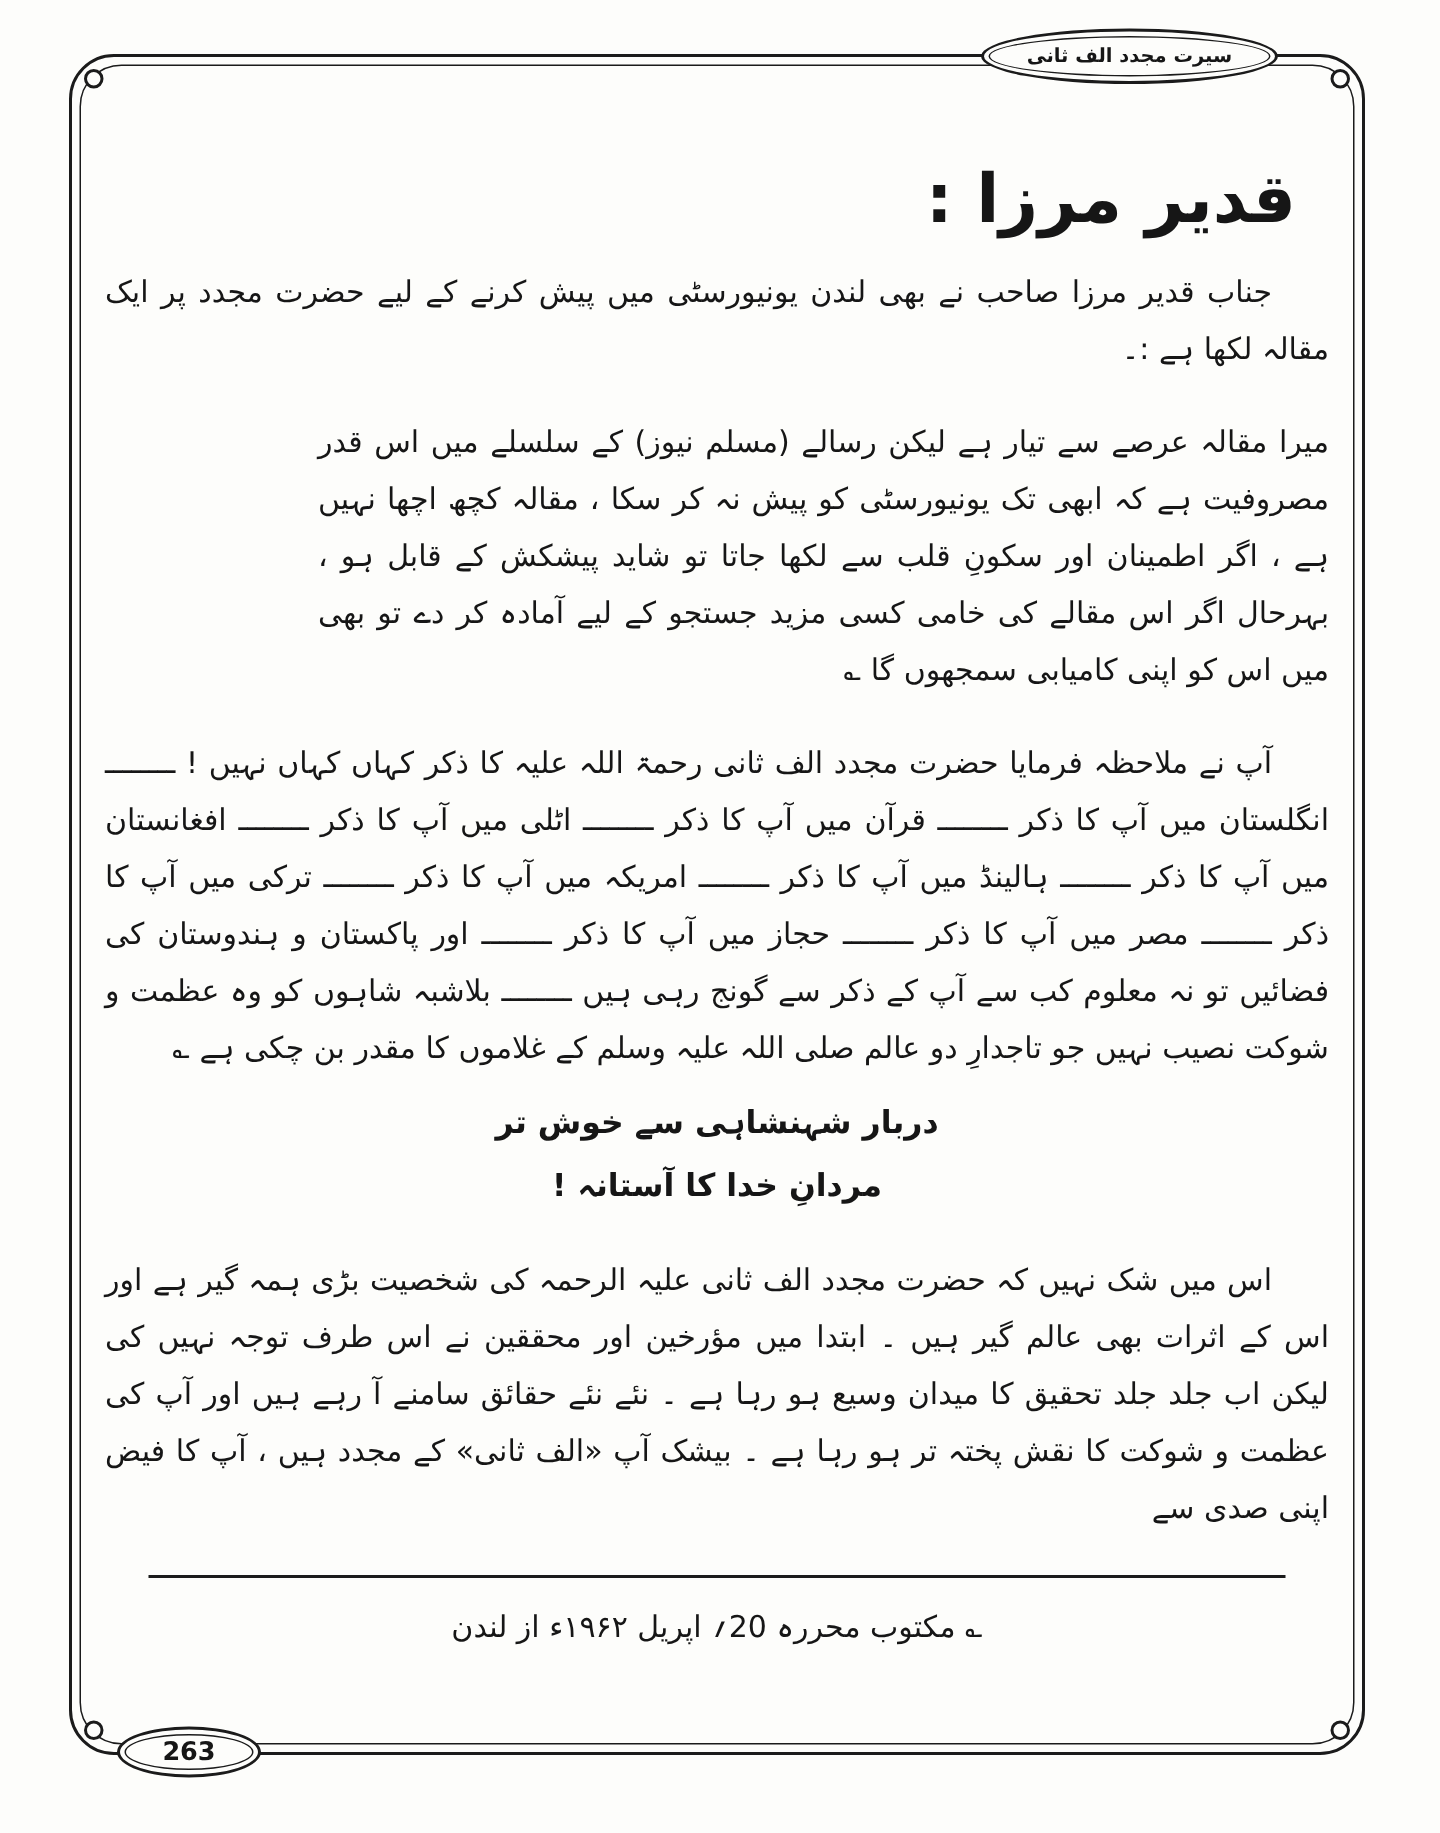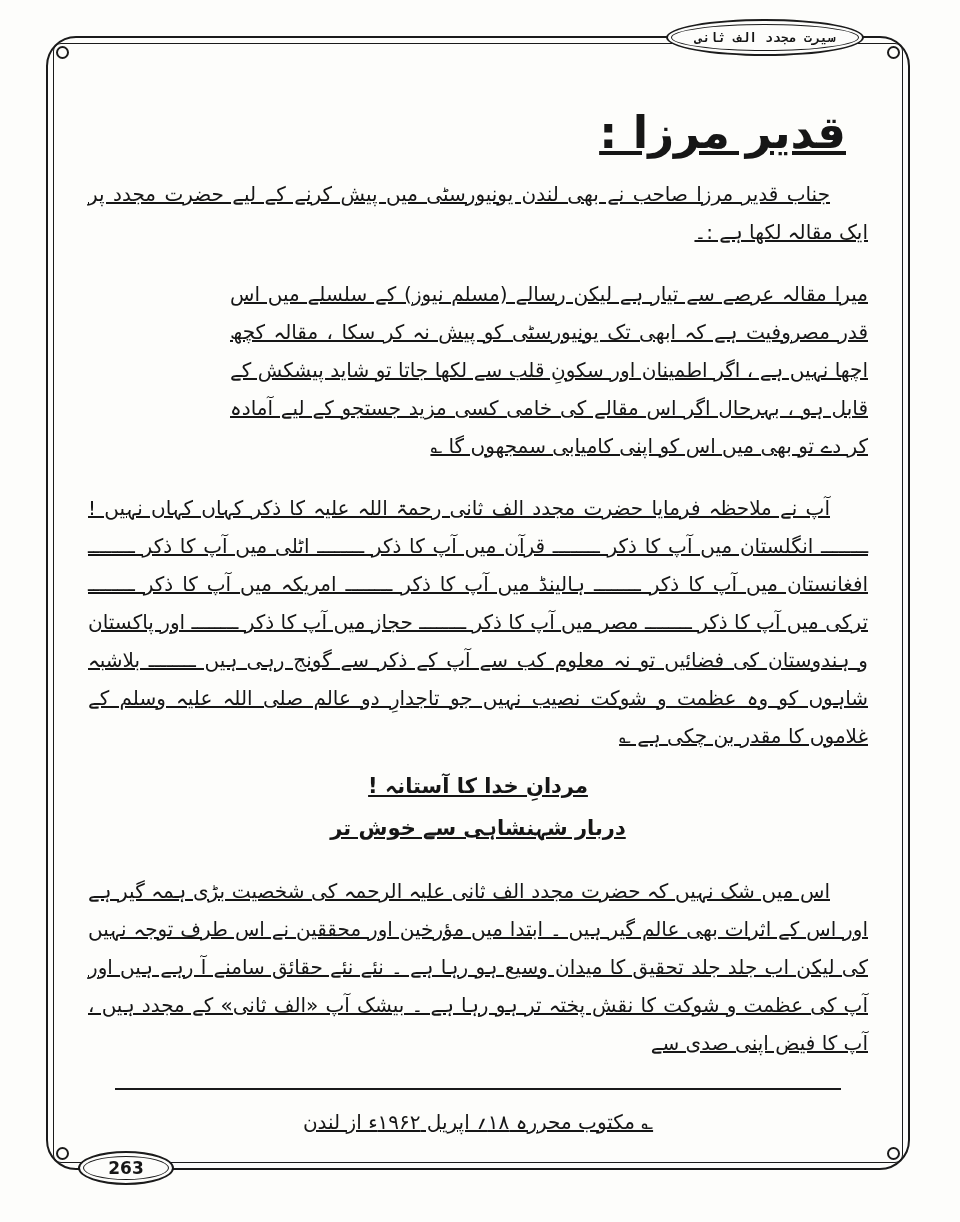--- a/index.html
+++ b/index.html
@@ -18,23 +18,22 @@
   
   .frame {
     position:absolute;
     left:46px; right:50px; top:36px; bottom:52px;
     border:2.5px solid #1b1b1b;
     border-radius:30px;
   }
   .frame-inner {
     position:absolute; inset:5px;
     border:1.5px solid #1b1b1b;
-    border-radius:8px;
-    padding:0 34px;
-    text-decoration:underline;
+    border-radius:28px;
+    padding:0 16px;
   }
   .corner {
     position:absolute; width:13px; height:13px;
     border:2px solid #1b1b1b; border-radius:50%;
     background:#fdfdfb;
   }
   .corner.tl { left:2px;  top:2px; }
   .corner.tr { right:2px; top:2px; }
   .corner.bl { left:2px;  bottom:2px; }
   .corner.br { right:2px; bottom:2px; }
@@ -47,21 +46,21 @@
     border-radius:50%;
     display:flex; align-items:center; justify-content:center;
     z-index:3;
   }
   .cartouche .inner-line {
     position:absolute; inset:3px;
     border:1px solid #1b1b1b; border-radius:50%;
     pointer-events:none;
   }
   .header-cartouche {
-    top:-19px; right:44px; width:198px; height:37px;font-family:Liberation Mono, monospace;
+    top:-19px; right:56px; width:198px; height:37px;
   }
   .header-cartouche .c-text { font-size:13px; font-weight:bold; direction:rtl; }
   .pagenum-cartouche {
     bottom:-17px; left:30px; width:96px; height:34px;
   }
   .pagenum-cartouche .c-text { font-size:17px; font-weight:bold; direction:rtl; }
 
   
   .article {
     direction:rtl;
@@ -121,29 +120,29 @@
 
         <h1 class="heading">قدیر مرزا :</h1>
 
         <p class="para intro">جناب قدیر مرزا صاحب نے بھی لندن یونیورسٹی میں پیش کرنے کے لیے حضرت مجدد پر ایک مقالہ لکھا ہے :۔</p>
 
         <p class="para quote">میرا مقالہ عرصے سے تیار ہے لیکن رسالے (مسلم نیوز) کے سلسلے میں اس قدر مصروفیت ہے کہ ابھی تک یونیورسٹی کو پیش نہ کر سکا ، مقالہ کچھ اچھا نہیں ہے ، اگر اطمینان اور سکونِ قلب سے لکھا جاتا تو شاید پیشکش کے قابل ہو ، بہرحال اگر اس مقالے کی خامی کسی مزید جستجو کے لیے آمادہ کر دے تو بھی میں اس کو اپنی کامیابی سمجھوں گا ؎</p>
 
         <p class="para zikr">آپ نے ملاحظہ فرمایا حضرت مجدد الف ثانی رحمۃ اللہ علیہ کا ذکر کہاں کہاں نہیں ! ــــــــ انگلستان میں آپ کا ذکر ــــــــ قرآن میں آپ کا ذکر ــــــــ اٹلی میں آپ کا ذکر ــــــــ افغانستان میں آپ کا ذکر ــــــــ ہالینڈ میں آپ کا ذکر ــــــــ امریکہ میں آپ کا ذکر ــــــــ ترکی میں آپ کا ذکر ــــــــ مصر میں آپ کا ذکر ــــــــ حجاز میں آپ کا ذکر ــــــــ اور پاکستان و ہندوستان کی فضائیں تو نہ معلوم کب سے آپ کے ذکر سے گونج رہی ہیں ــــــــ بلاشبہ شاہوں کو وہ عظمت و شوکت نصیب نہیں جو تاجدارِ دو عالم صلی اللہ علیہ وسلم کے غلاموں کا مقدر بن چکی ہے ؎</p>
 
         <div class="verse-block">
+          <div class="verse">دربار شہنشاہی سے خوش تر</div>
           <div class="verse">مردانِ خدا کا آستانہ !</div>
-          <div class="verse">دربار شہنشاہی سے خوش تر</div>
         </div>
 
         <p class="para closing">اس میں شک نہیں کہ حضرت مجدد الف ثانی علیہ الرحمہ کی شخصیت بڑی ہمہ گیر ہے اور اس کے اثرات بھی عالم گیر ہیں ۔ ابتدا میں مؤرخین اور محققین نے اس طرف توجہ نہیں کی لیکن اب جلد جلد تحقیق کا میدان وسیع ہو رہا ہے ۔ نئے نئے حقائق سامنے آ رہے ہیں اور آپ کی عظمت و شوکت کا نقش پختہ تر ہو رہا ہے ۔ بیشک آپ «الف ثانی» کے مجدد ہیں ، آپ کا فیض اپنی صدی سے</p>
 
         <div class="divider"></div>
 
-        <div class="footer-note">؎ مکتوب محررہ ۱۸؍ اپریل ۱۹۶۲ء از لندن</div>
+        <div class="footer-note">؎ مکتوب محررہ 20؍ اپریل ۱۹۶۲ء از لندن</div>
 
       </div>
     </div>
 
     <div class="cartouche header-cartouche">
       <span class="inner-line"></span>
       <span class="c-text">سیرت مجدد الف ثانی</span>
     </div>
 
     <div class="cartouche pagenum-cartouche">

